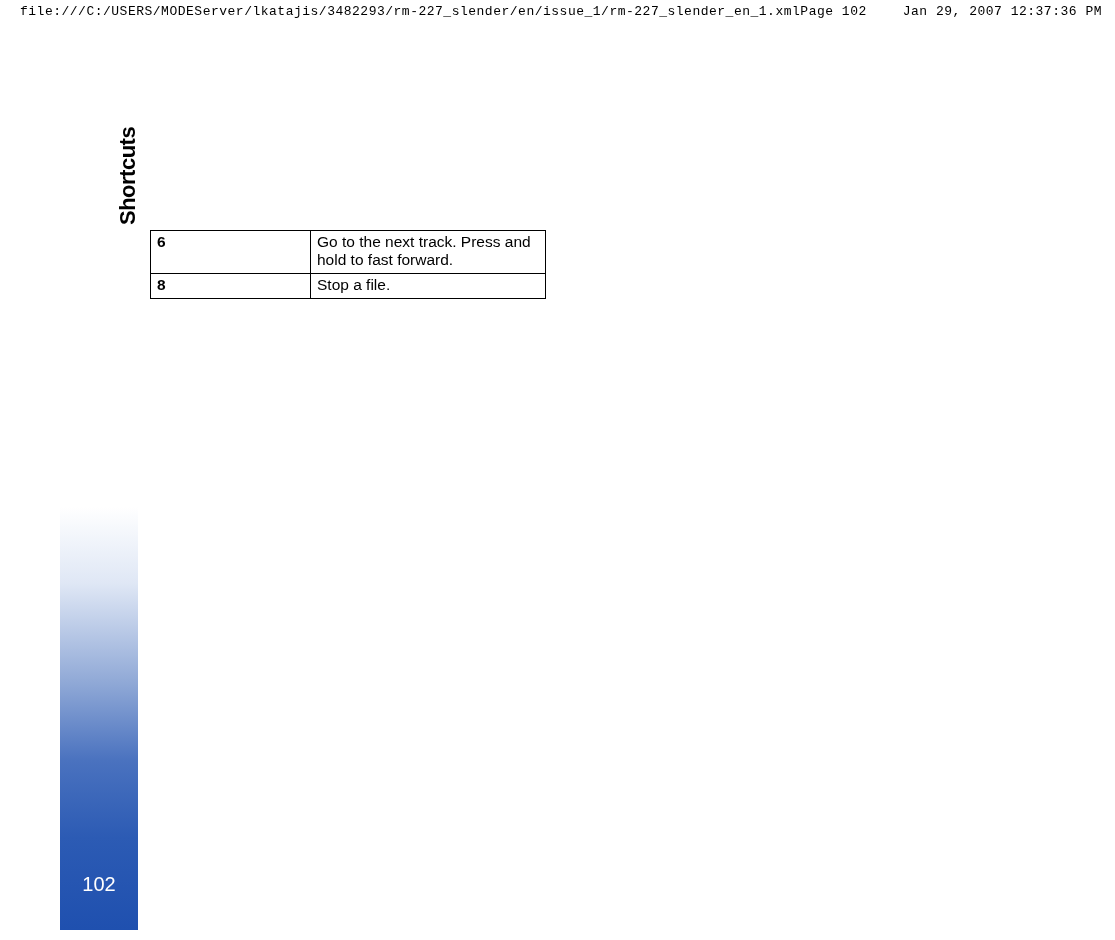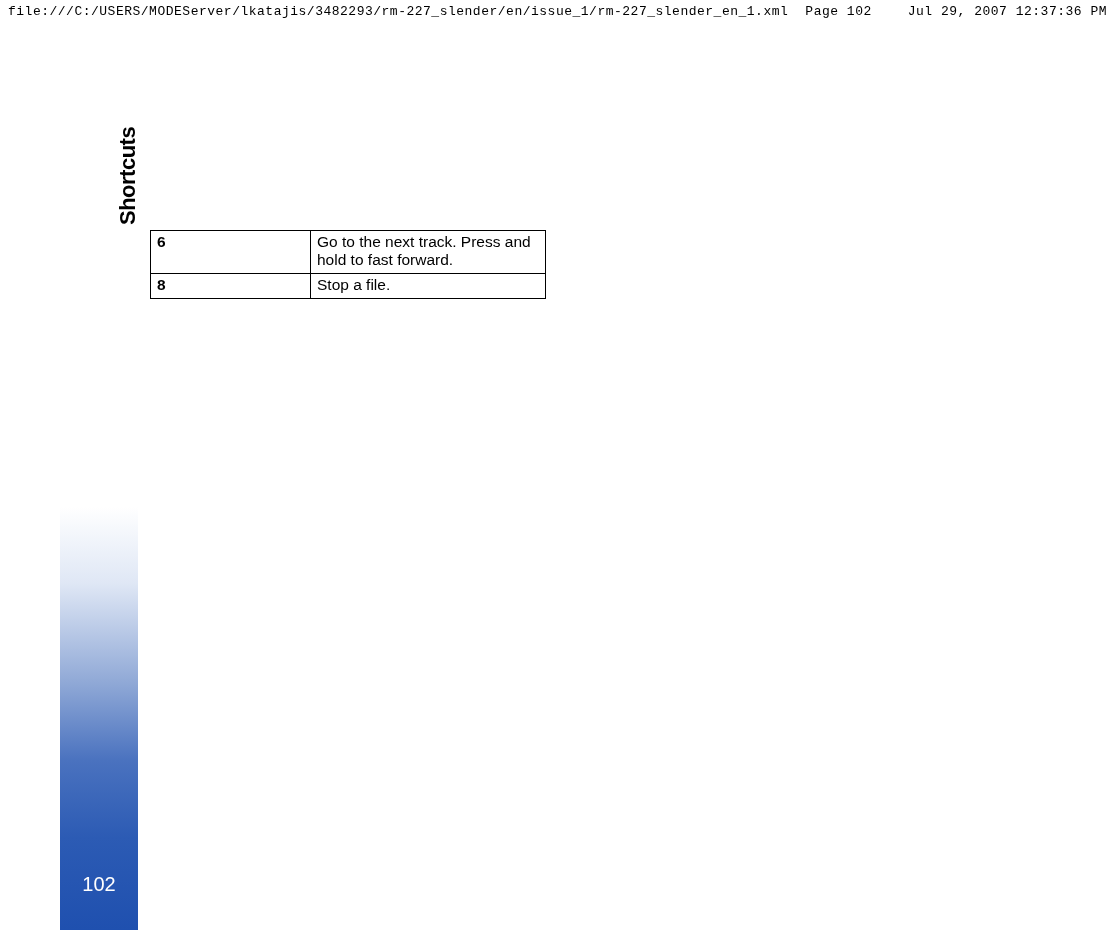--- a/index.html
+++ b/index.html
@@ -11,21 +11,21 @@
     font-family: "Segoe UI", "Helvetica Neue", Arial, sans-serif;
     color: #000;
     position: relative;
     overflow: hidden;
   }
   .header-bar {
     position: absolute;
     top: 4px;
     left: 0;
     right: 0;
-    padding: 0 8px;
+    padding: 0 20px;
     display: flex;
     justify-content: space-between;
     font-family: "Courier New", monospace;
     font-size: 13px;
     letter-spacing: 0.5px;
     white-space: pre;
   }
   .header-right {
     display: flex;
     gap: 36px;
@@ -97,21 +97,21 @@
   table.shortcuts col.c2 { width: 235px; }
   table.shortcuts td.key { font-weight: 700; }
 </style>
 </head>
 <body>
 
 <div class="header-bar">
   <span>file:///C:/USERS/MODEServer/lkatajis/3482293/rm-227_slender/en/issue_1/rm-227_slender_en_1.xml</span>
   <span class="header-right">
     <span>Page 102</span>
-    <span>Jul 29, 2007 12:37:36 PM</span>
+    <span>Jan 29, 2007 12:37:36 PM</span>
   </span>
 </div>
 
 <div class="page-area">
   <div class="gradient-tab">
     <div class="page-number">102</div>
   </div>
   <div class="sidebar-label">Shortcuts</div>
 
   <div class="content">

